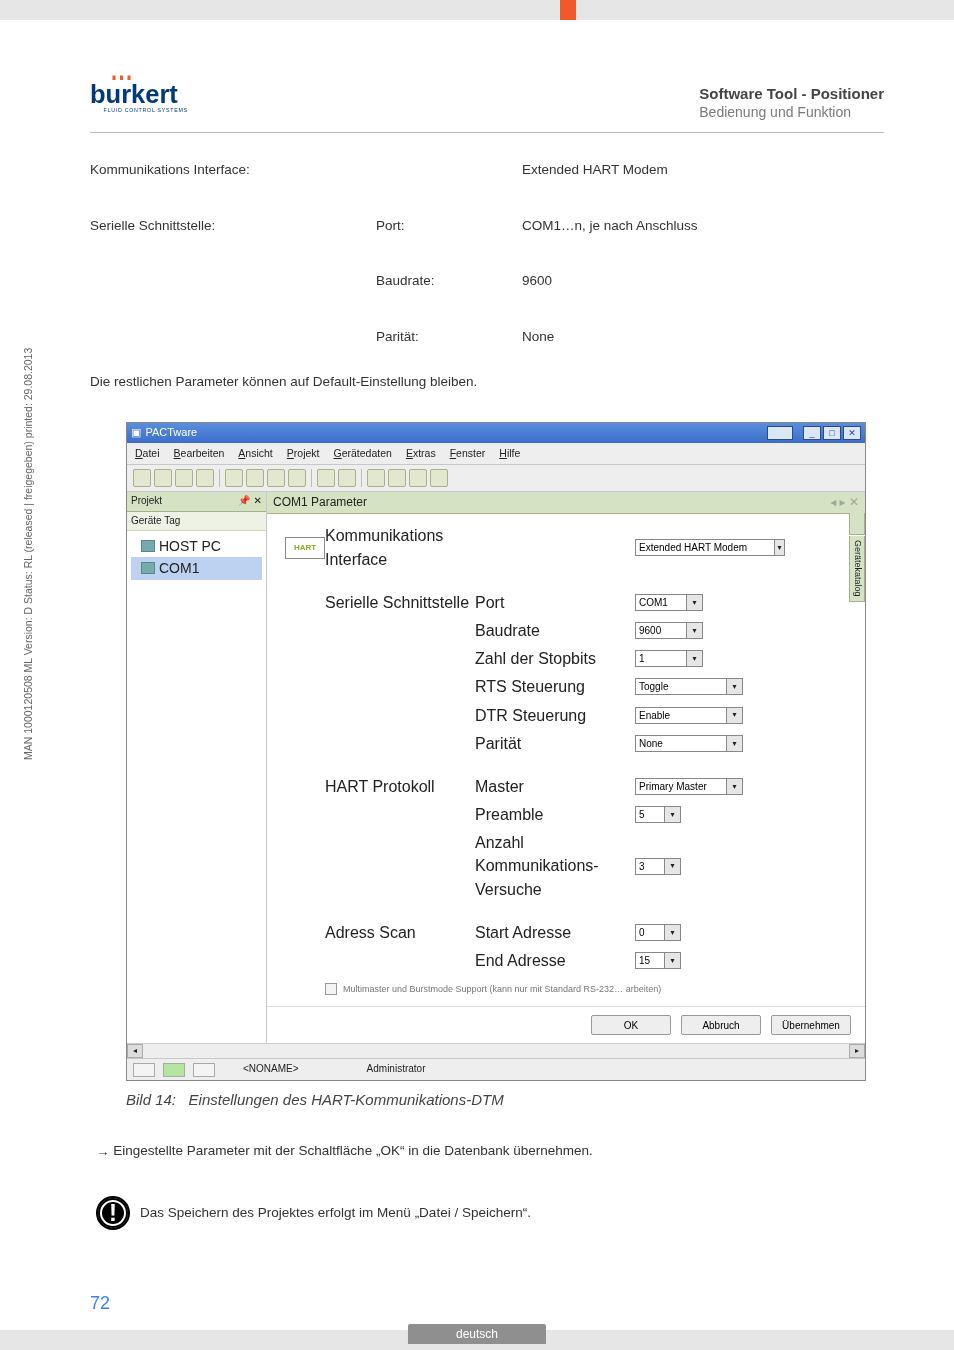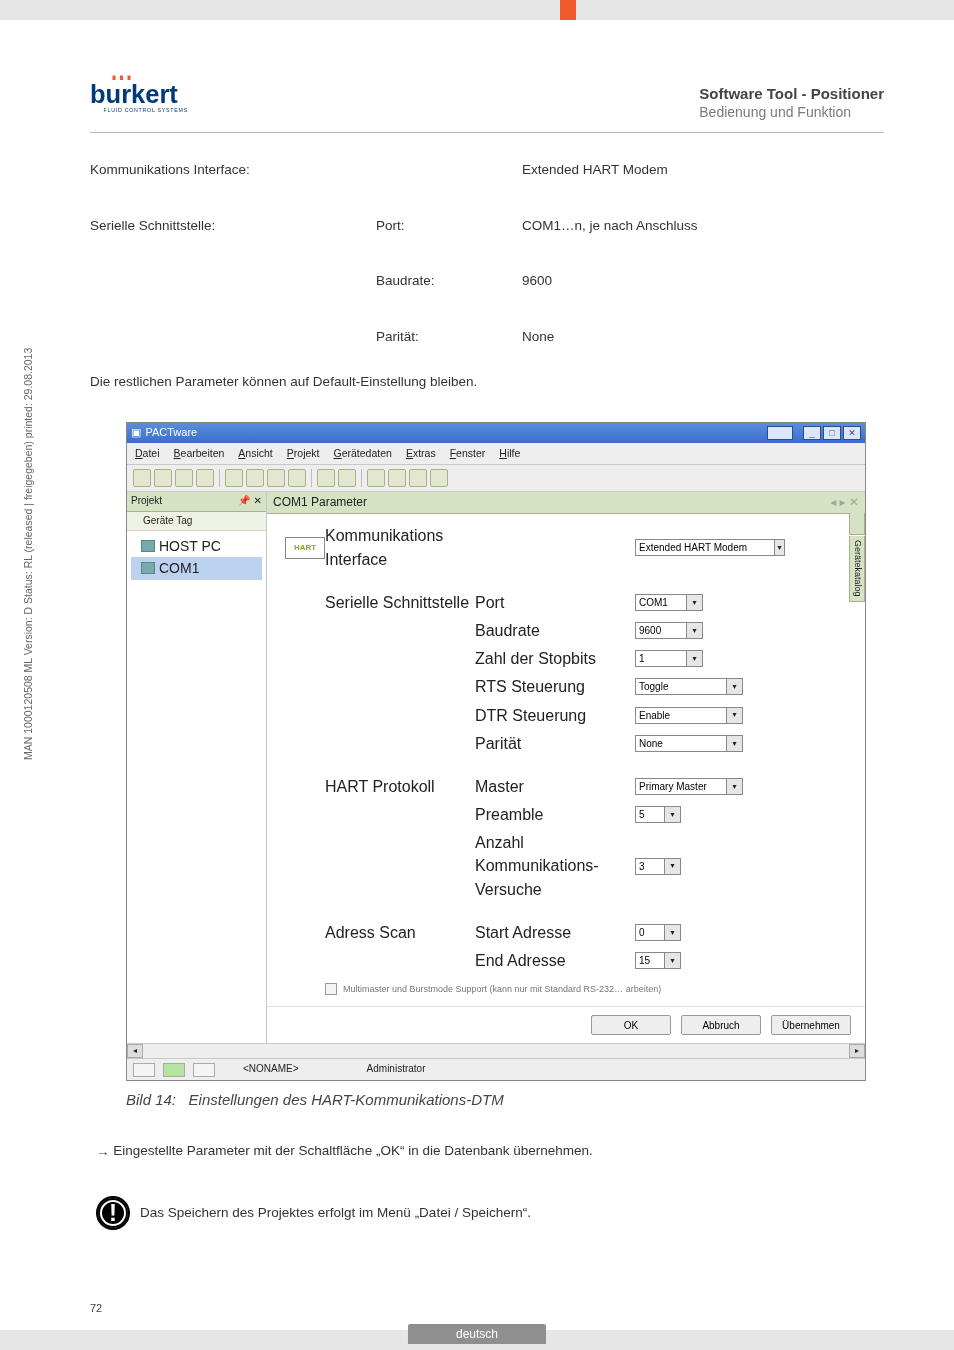--- a/index.html
+++ b/index.html
@@ -26,21 +26,21 @@
   .printer { width: 26px; height: 14px; background: #dbe6f6; border: 1px solid #2b4c8c; margin-right: 10px; display:inline-block; }
   .menubar { display: flex; gap: 14px; padding: 3px 8px; background: #eee; border-bottom: 1px solid #c8c8c8; }
   .menubar span u { text-decoration: underline; }
   .toolbar { display: flex; gap: 3px; padding: 4px 6px; background: #eee; border-bottom: 1px solid #c8c8c8; }
   .toolbar .tb { width: 18px; height: 18px; background: #e2e7d0; border: 1px solid #aab08a; border-radius: 2px; }
   .toolbar .sep { width: 1px; height: 18px; background: #bbb; margin: 0 2px; }
 
   .workarea { display: flex; min-height: 280px; }
   .tree { width: 140px; background: #fff; border-right: 1px solid #c8c8c8; }
   .tree-head { background: #d5e2c4; padding: 2px 4px; display: flex; justify-content: space-between; border-bottom: 1px solid #aab08a; font-size: 10px; }
-  .tree-sub { background: #eef2e4; padding: 2px 16px; font-size: 10px; border-bottom: 1px solid #d0d6bd; }
+  .tree-sub { background: #eef2e4; padding: 2px 4px; font-size: 10px; border-bottom: 1px solid #d0d6bd; }
   .tree-items { padding: 4px; font-size: 14px; }
   .tree-items .it { display: flex; align-items: center; gap: 4px; padding: 1px 0 1px 10px; }
   .tree-items .it.sel { background: #bcd2f0; }
   .ico { width: 14px; height: 12px; background: #7aa; border: 1px solid #588; }
 
   .main { flex: 1; display: flex; flex-direction: column; }
   .main-head { background: #d5e2c4; padding: 2px 6px; border-bottom: 1px solid #aab08a; font-size: 12px; display:flex; justify-content:space-between; }
   .main-body { flex: 1; background: #fff; padding: 10px 14px; position: relative; }
   .vcat { position: absolute; right: 0; top: -1px; width: 16px; height: 22px; background: #d5e2c4; border: 1px solid #aab08a; border-top: none; }
   .vtab { position: absolute; right: 0; top: 22px; width: 16px; background: #d5e2c4; border: 1px solid #aab08a; border-top: none; writing-mode: vertical-rl; font-size: 9px; padding: 4px 0; text-align: center; }
@@ -72,21 +72,21 @@
   .status .sbox.g { background: #b5e6a1; }
 
   .fig-caption { font-style: italic; font-size: 15px; color: #444; margin: 8px 0 30px 36px; }
   .step { margin: 0 0 36px 6px; }
   .arrow { display: inline-block; transform: translateY(1px); }
 
   .note-box { display: flex; align-items: center; gap: 10px; margin-left: 6px; }
   .note-ico { width: 34px; height: 34px; border-radius: 50%; background: #000; color: #fff; display: flex; align-items: center; justify-content: center; font-size: 24px; font-weight: bold; border: 2px solid #000; box-shadow: 0 0 0 2px #000 inset, 0 0 0 4px #fff inset; }
 
   .side-text { position: absolute; left: 22px; top: 760px; transform: rotate(-90deg); transform-origin: left top; font-size: 10.5px; color: #666; white-space: nowrap; }
-  .pagenum { position: absolute; left: 90px; bottom: 36px; font-size: 11px; color: #404040; }
+  .pagenum { position: absolute; left: 90px; bottom: 36px; font-size: 18px; color: #3b82f6; }
   .foot-bar { position: absolute; bottom: 0; left: 0; right: 0; height: 20px; background: #e6e6e6; }
   .foot-bar .lang { position: absolute; left: 50%; transform: translateX(-50%); bottom: 6px; background: #8f8f8f; color: #fff; font-size: 12px; padding: 3px 48px; border-radius: 2px 2px 0 0; }
 </style>
 </head>
 <body>
 
 <div class="top-bar">
     <div class="accent"></div>
   </div>
 

